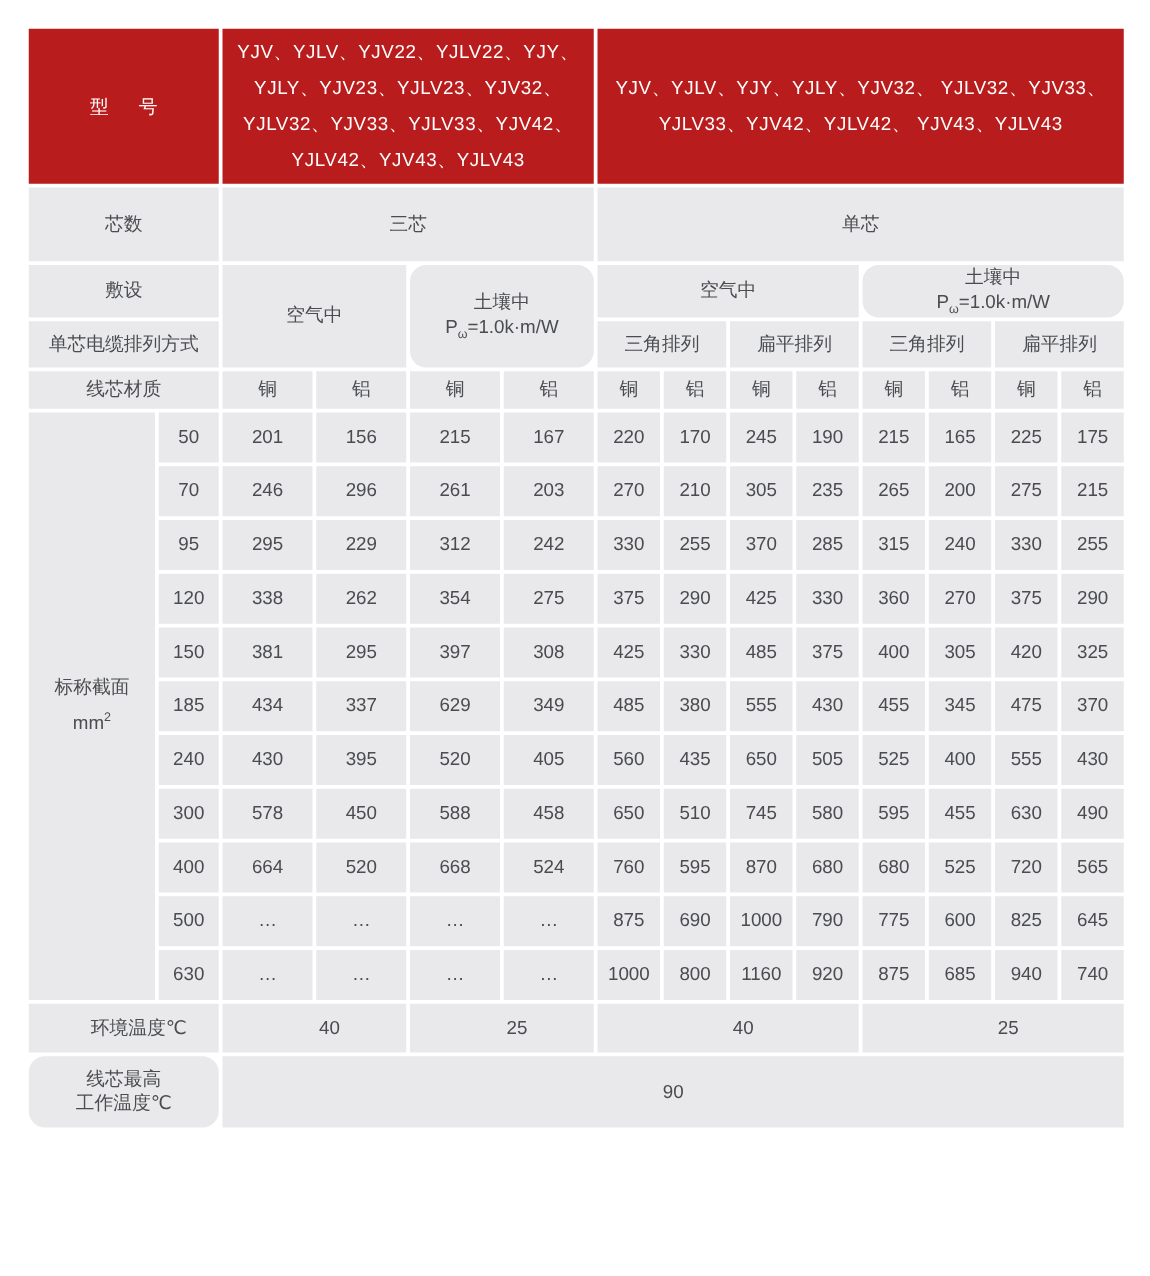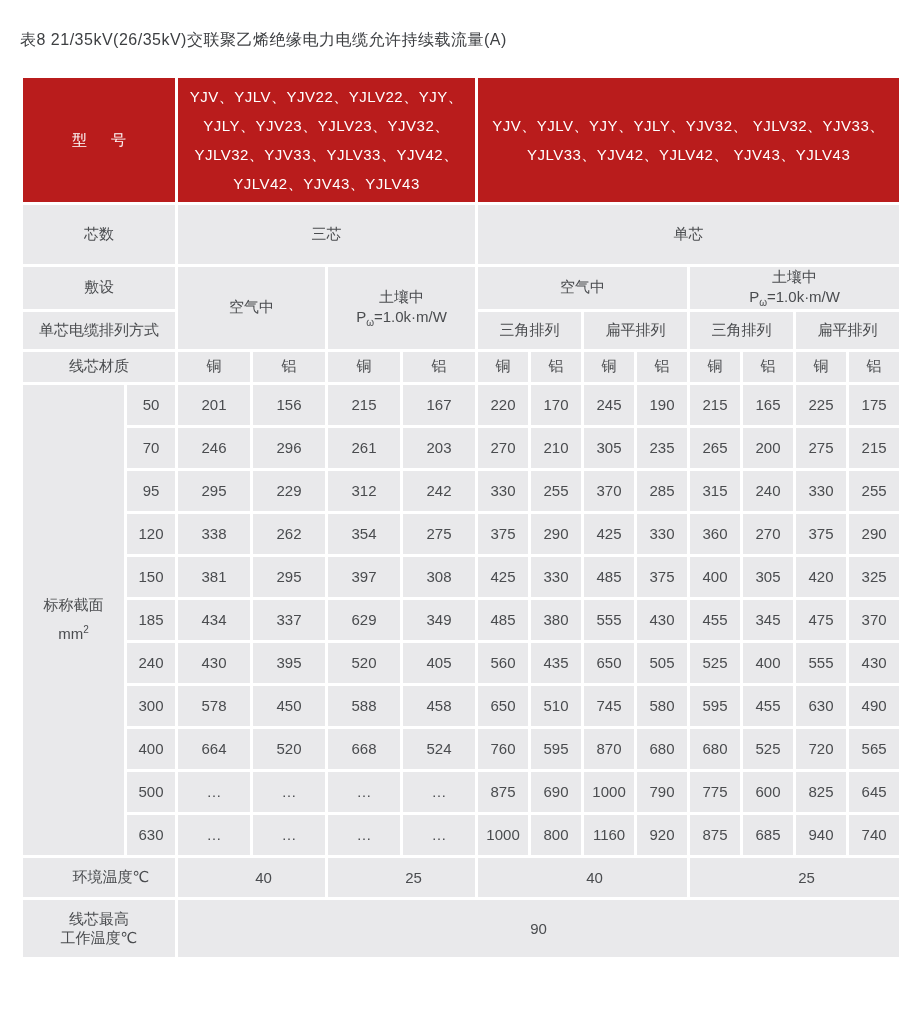--- a/index.html
+++ b/index.html
@@ -40,30 +40,29 @@
   }
   td.models { line-height: 29px; letter-spacing: 0.5px; }
   td.model-label { letter-spacing: 10px; text-indent: 10px; }
   tr.r-cores td { height: 59px; }
   tr.r-lay td { height: 37px; }
   tr.r-arr td { height: 37px; }
   tr.r-cond td { height: 30px; }
   tr.r-data td { height: 40px; }
   tr.r-amb td { height: 39px; padding-left: 26px; }
   tr.r-max td { height: 57px; }
-  .two-line { line-height: 1.3; }
+  .two-line { line-height: 1.3; border-radius: 13px; }
   sub { font-size: 10px; }
   sup { font-size: 10px; }
   td.section-cell { line-height: 1.9; }
 </style>
 </head>
 <body>
 
 <div class="page">
-  <div class="title">表8  21/35kV(26/35kV)交联聚乙烯绝缘电力电缆允许持续载流量(A)</div>
 
   <table class="ampacity">
     <colgroup>
       <col style="width:101px">
         <col style="width:48px">
       <col style="width:72px">
         <col style="width:72px">
         <col style="width:72px">
         <col style="width:72px">
       <col style="width:50px">

